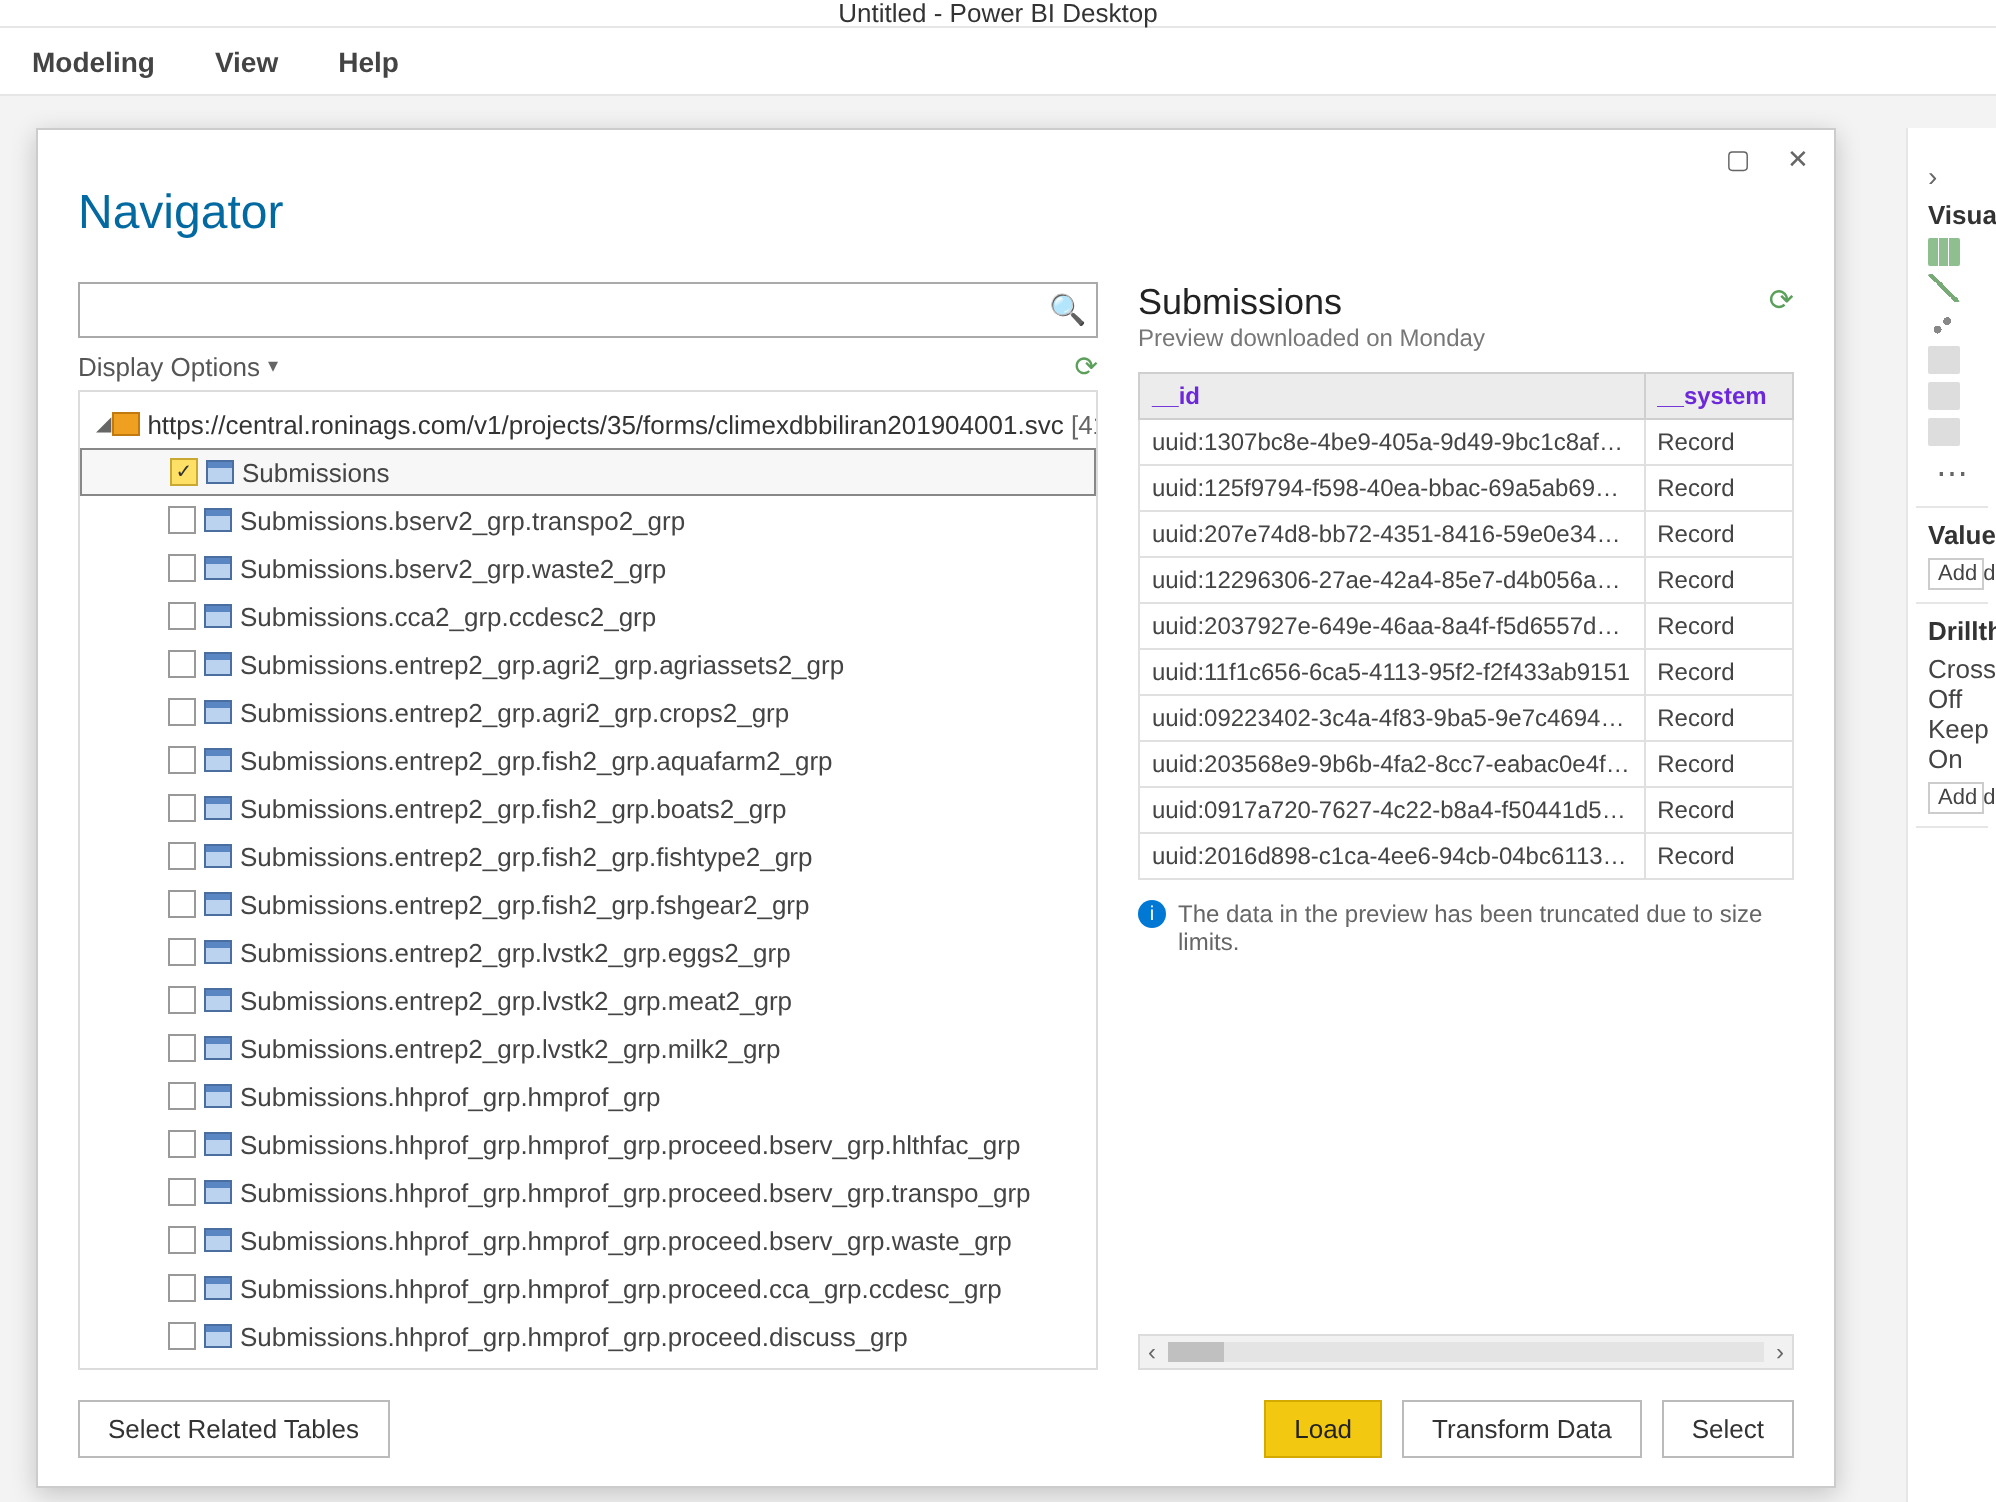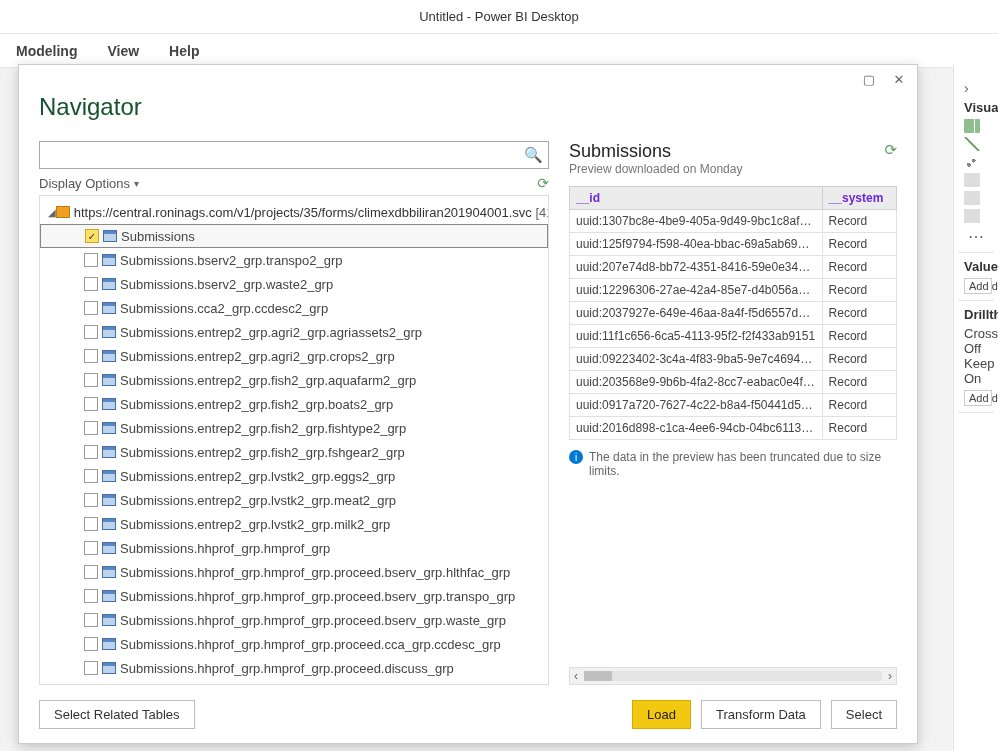--- a/index.html
+++ b/index.html
@@ -8,21 +8,21 @@
     font-family: "Segoe UI", Arial, sans-serif;
     font-size: 13px;
     color: #333;
     background: #f3f3f3;
     width: 998px;
     height: 751px;
     overflow: hidden;
     position: relative;
   }
   .title-bar {
-    height: 34px;
+    height: 14px;
     background: #fff;
     display: flex;
     align-items: center;
     justify-content: center;
     font-size: 13px;
     color: #333;
     border-bottom: 1px solid #e6e6e6;
   }
   .menu-bar {
     height: 34px;
@@ -100,21 +100,21 @@
     padding: 0 8px;
     color: #666;
   }
   .tb-btn {
     width: 20px; height: 20px; display:flex;align-items:center;justify-content:center;
     font-size:13px; cursor:pointer;
   }
   .dialog-head {
     padding: 0 20px 8px 20px;
     font-size: 24px;
-    color: #14532d;
+    color: #0369a1;
     font-weight: 400;
   }
   .dialog-body {
     flex: 1;
     display: flex;
     padding: 12px 20px 0 20px;
     gap: 20px;
     min-height: 0;
   }
   .nav-left {

